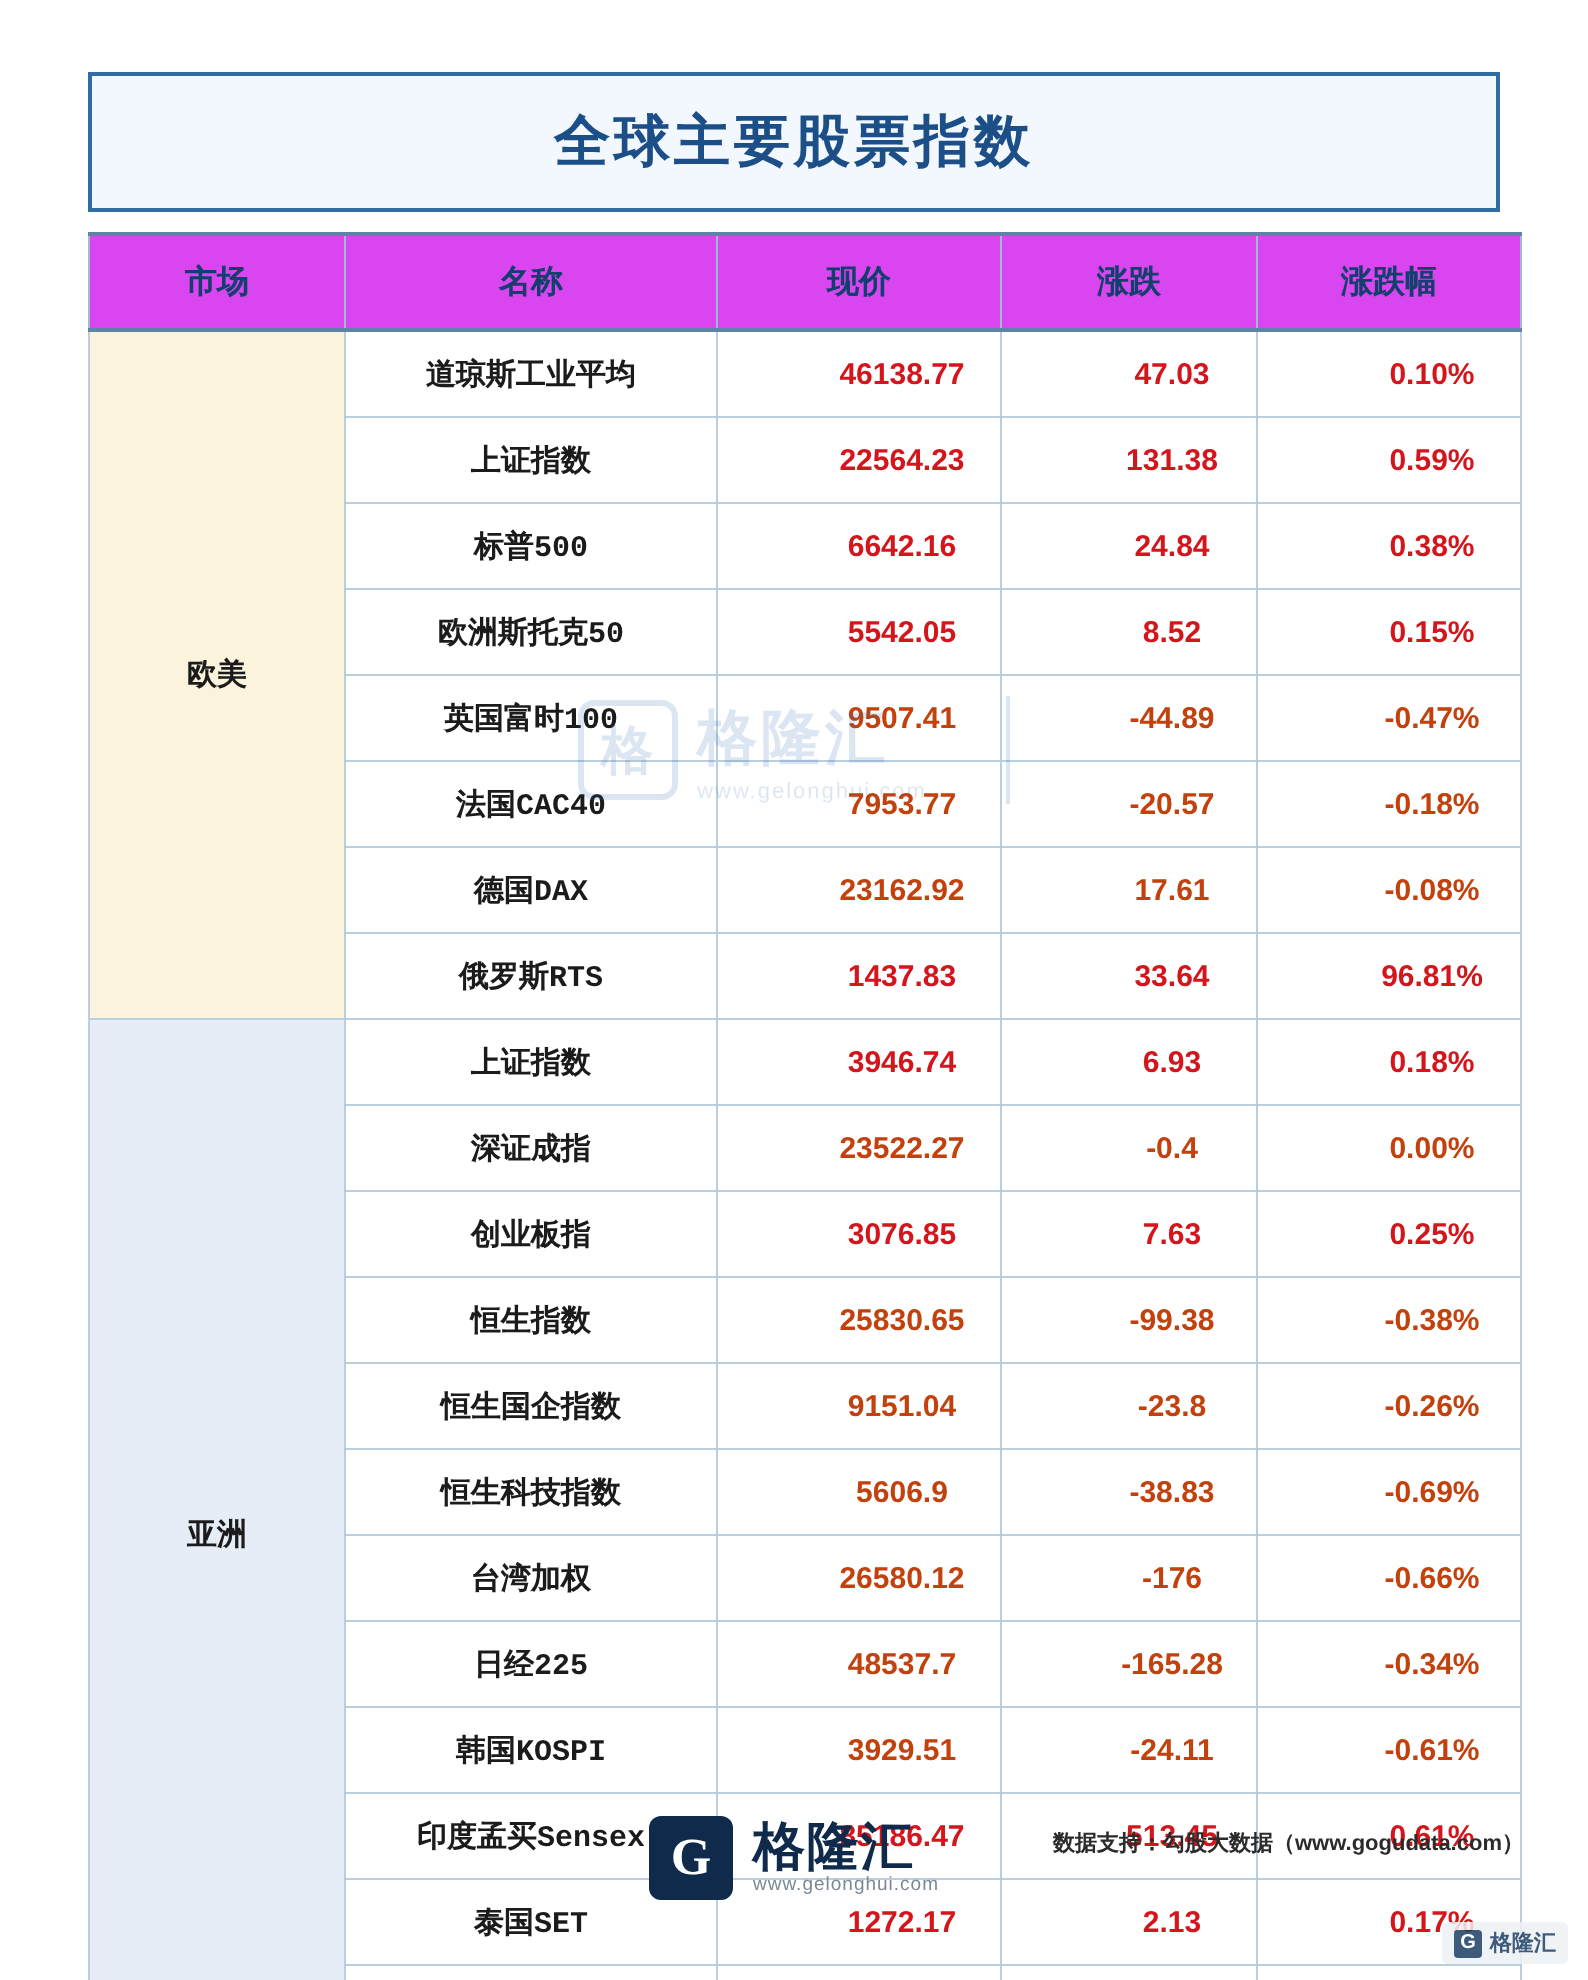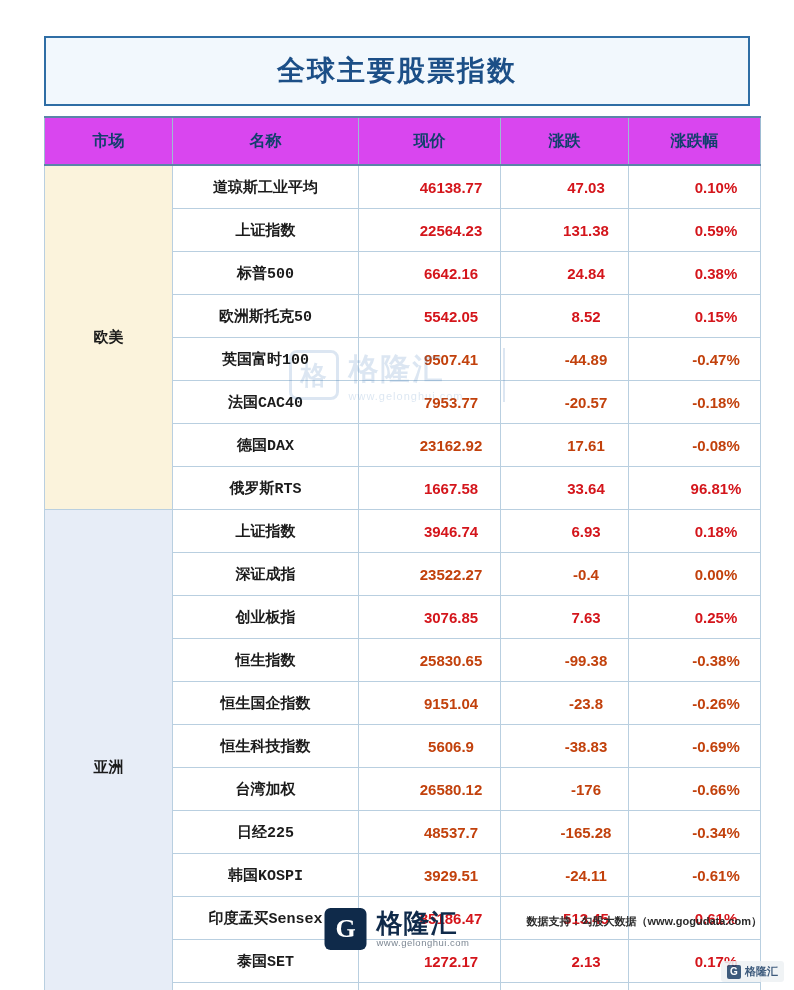--- a/index.html
+++ b/index.html
@@ -256,21 +256,21 @@
           <td class="num down">-0.18%</td>
         </tr>
         <tr>
           <td class="name-cell">德国DAX</td>
           <td class="num down">23162.92</td>
           <td class="num down">17.61</td>
           <td class="num down">-0.08%</td>
         </tr>
         <tr>
           <td class="name-cell">俄罗斯RTS</td>
-          <td class="num up">1667.58</td>
+          <td class="num up">1437.83</td>
           <td class="num up">33.64</td>
           <td class="num up">96.81%</td>
         </tr>
         <tr>
           <td class="market-cell market-as" rowspan="12">亚洲</td>
           <td class="name-cell">上证指数</td>
           <td class="num up">3946.74</td>
           <td class="num up">6.93</td>
           <td class="num up">0.18%</td>
         </tr>

